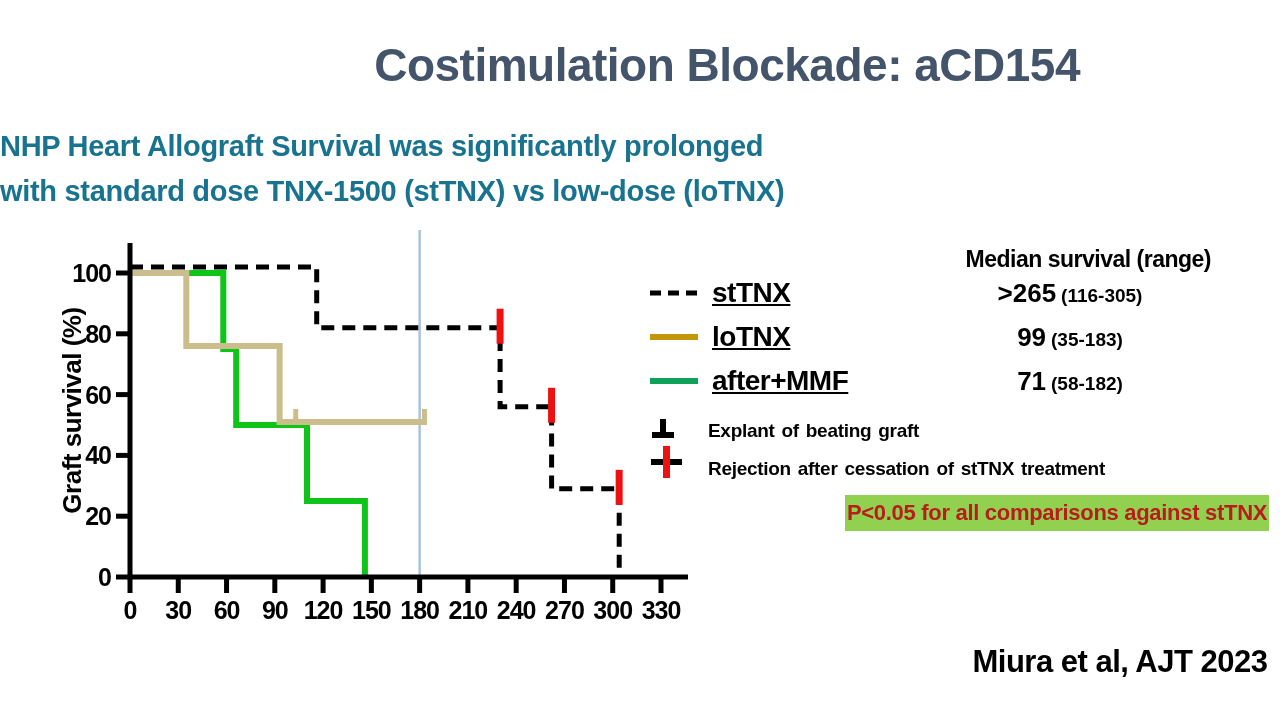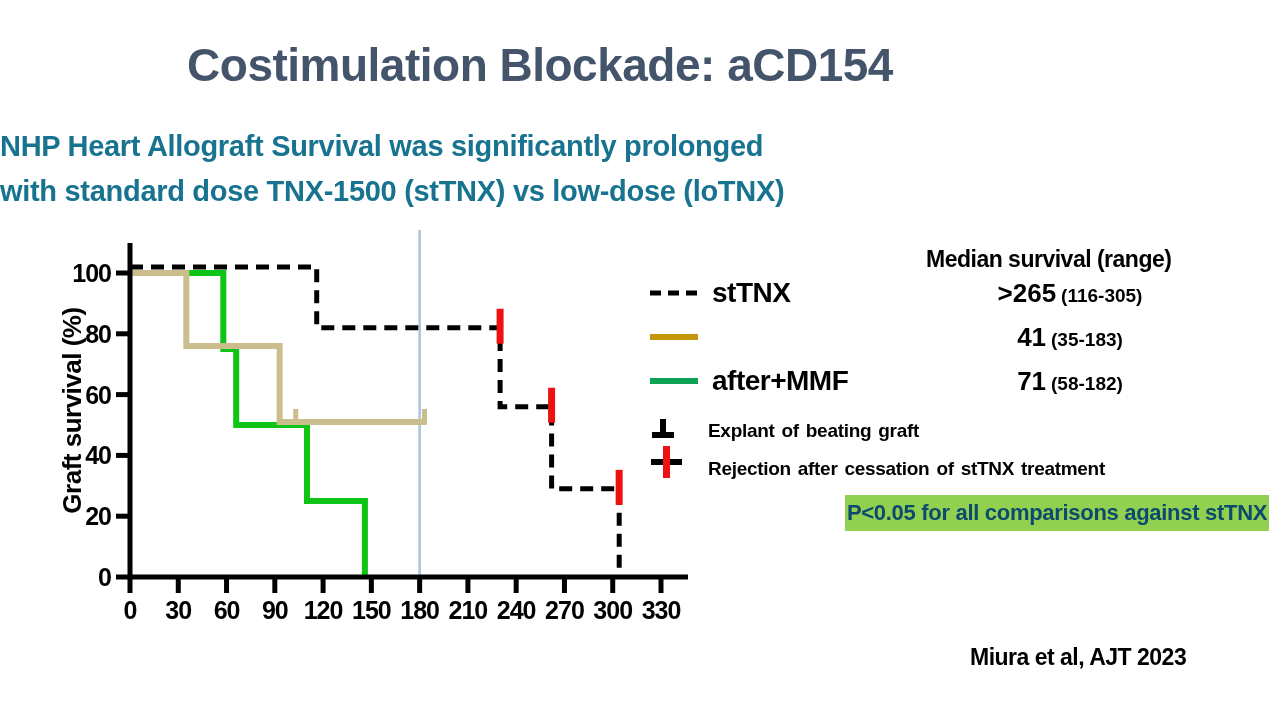--- a/index.html
+++ b/index.html
@@ -1,67 +1,67 @@
 <!DOCTYPE html>
 <html><head>
 <meta charset="utf-8">
 <style>
   html,body{margin:0;padding:0;background:#ffffff;}
   .slide{
     position:relative;width:1280px;height:720px;background:#ffffff;overflow:hidden;
     font-family:"Liberation Sans", sans-serif;
   }
   .title{
-    position:absolute;top:38px;left:0;width:1080px;text-align:center;
+    position:absolute;top:38px;left:0;width:1080px;text-align:right;
     font-size:46px;font-weight:bold;letter-spacing:-0.5px;
   }
   .subtitle{
     position:absolute;top:124px;left:0;width:1280px;text-align:left;
     font-size:29px;font-weight:bold;line-height:45px;letter-spacing:-0.3px;
   }
   .chart-svg{position:absolute;left:0;top:0;width:1280px;height:720px;}
   .chart-svg text{font-family:"Liberation Sans", sans-serif;font-weight:bold;fill:#000;}
   .tick-label{font-size:25px;letter-spacing:-1px;}
   .xlabel{
     position:absolute;left:258px;top:630px;width:300px;text-align:center;
     font-size:27px;font-weight:bold;letter-spacing:-0.5px;
   }
   .ylabel{
     position:absolute;left:-43px;top:395px;width:230px;text-align:center;
     font-size:26px;font-weight:bold;letter-spacing:-0.5px;
     transform:rotate(-90deg);
   }
   .legend-row{
-    position:absolute;left:650px;width:600px;height:36px;display:flex;align-items:center;
+    position:absolute;left:650px;width:600px;height:36px;display:flex;align-items:center;text-decoration:underline;
   }
   .legend-swatch{width:48px;flex:0 0 48px;display:flex;align-items:center;}
   .legend-label{
     margin-left:14px;width:220px;font-size:28px;font-weight:bold;letter-spacing:-0.5px;
   }
   .legend-value{
     position:absolute;left:280px;width:280px;text-align:center;white-space:nowrap;
   }
   .median-big{font-size:26px;font-weight:bold;margin-top:12px;}
   .median-range{font-size:19px;font-weight:bold;margin-left:5px;text-align:right;}
   .median-header{
-    position:absolute;left:926px;top:246px;width:285px;text-align:left;
+    position:absolute;left:926px;top:246px;width:285px;text-align:right;
     font-size:23px;font-weight:bold;letter-spacing:-0.5px;
   }
   .marker-row{
     position:absolute;left:650px;height:30px;display:flex;align-items:flex-end;
   }
   .marker-symbol{width:36px;flex:0 0 36px;display:flex;align-items:center;justify-content:flex-start;}
   .marker-text{margin-left:22px;font-size:19px;font-weight:bold;letter-spacing:-0.3px;word-spacing:2px;}
   .pvalue-box{
     position:absolute;left:845px;top:495px;width:424px;height:36px;line-height:36px;
-    text-align:center;font-size:22px;font-weight:bold;color:#0c4a6e;letter-spacing:-0.3px;
+    text-align:center;font-size:22px;font-weight:bold;color:#b91c1c;letter-spacing:-0.3px;
   }
   .citation{
-    position:absolute;left:970px;top:644px;width:300px;text-align:left;
-    font-size:23px;font-weight:bold;color:#000;letter-spacing:-0.5px;
+    position:absolute;left:970px;top:644px;width:300px;text-align:center;
+    font-size:31px;font-weight:bold;color:#000;letter-spacing:-0.5px;
   }
 </style>
 </head>
 <body>
 
 <div class="slide">
 
   <div class="title" style="color: rgb(68, 84, 106);">Costimulation Blockade: aCD154</div>
 
   <div class="subtitle" style="color: rgb(23, 115, 143);">
@@ -142,22 +142,23 @@
       <span class="median-big">&gt;265</span><span class="median-range">(116-305)</span>
     </span>
   </div>
 
   <div class="legend-row" style="top:319px;">
     <span class="legend-swatch">
       <svg width="48" height="10">
           <line x1="0" y1="5" x2="48" y2="5" stroke="#c49609" stroke-width="6"></line>
         </svg>
     </span>
+    <span class="legend-label">loTNX</span>
     <span class="legend-value">
-      <span class="median-big">41</span><span class="median-range">(35-183)</span>
+      <span class="median-big">99</span><span class="median-range">(35-183)</span>
     </span>
   </div>
 
   <div class="legend-row" style="top:363px;">
     <span class="legend-swatch">
       <svg width="48" height="10">
           <line x1="0" y1="5" x2="48" y2="5" stroke="#0da258" stroke-width="6"></line>
         </svg>
     </span>
     <span class="legend-label">after+MMF</span>

